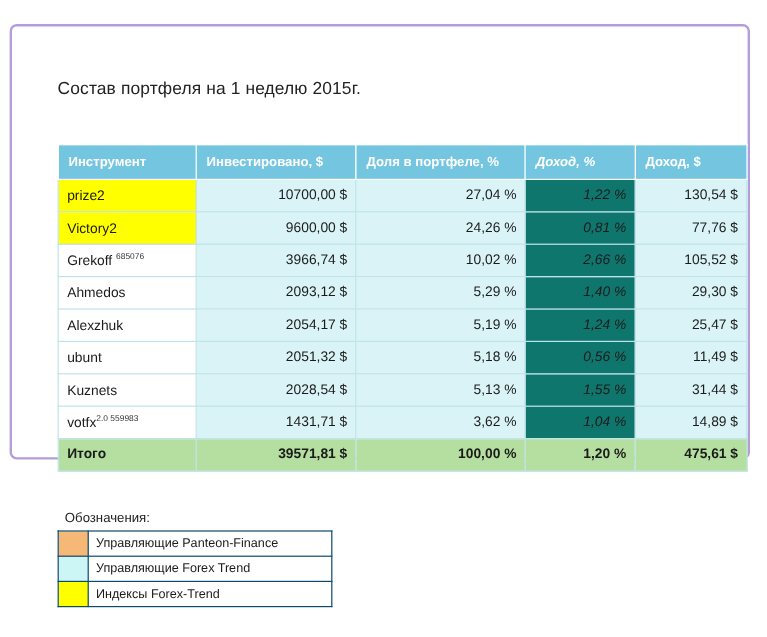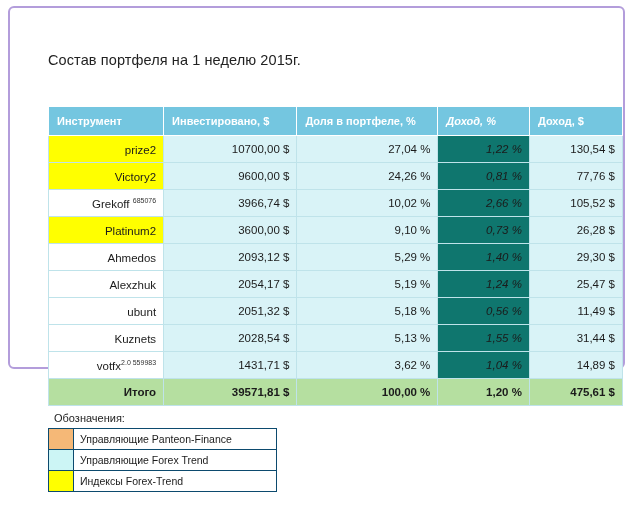--- a/index.html
+++ b/index.html
@@ -4,21 +4,21 @@
 <style>
   html,body{margin:0;padding:0;}
   body{
     width:639px;height:531px;
     background:#ffffff;
     font-family:"Liberation Sans", sans-serif;
     overflow:hidden;
   }
   .frame{
     position:absolute;
-    left:8px;top:6px;
+    left:8px;top:20px;
     width:617px;height:363px;
     border:2px solid #b39ddb;
     border-radius:6px;
     background:#ffffff;
     box-sizing:border-box;
   }
   .title{
     position:absolute;
     left:38px;top:44px;
     font-size:14.5px;
@@ -41,21 +41,21 @@
     padding:8px 8px;
     border:1px solid #ffffff;
     white-space:nowrap;
   }
   table.portfolio td{
     border:1px solid #bfe3ea;
     padding:4px 7px;
     height:18px;
     white-space:nowrap;
   }
-  .c-name{width:108px;text-align:right;background:#ffffff;}
+  .c-name{width:108px;text-align:left;background:#ffffff;}
   .c-inv{width:122px;text-align:right;background:#d9f3f7;}
   .c-share{width:128px;text-align:right;background:#d9f3f7;}
   .c-profp{width:82px;text-align:right;background:#0f766e;font-style:italic;}
   .c-profd{width:85px;text-align:right;background:#d9f3f7;}
 
   tr.hl .c-name{background:#ffff00;}
   tr.total td{
     background:#b5dfa0;
     font-weight:bold;
   }
@@ -118,27 +118,20 @@
         <td class="c-profp">0,81 %</td>
         <td class="c-profd">77,76 $</td>
       </tr>
       <tr>
         <td class="c-name"><span>Grekoff</span> <sup>685076</sup></td>
         <td class="c-inv">3966,74 $</td>
         <td class="c-share">10,02 %</td>
         <td class="c-profp">2,66 %</td>
         <td class="c-profd">105,52 $</td>
       </tr>
-      <tr class="hl">
-        <td class="c-name"><span>Platinum2</span><sup></sup></td>
-        <td class="c-inv">3600,00 $</td>
-        <td class="c-share">9,10 %</td>
-        <td class="c-profp">0,73 %</td>
-        <td class="c-profd">26,28 $</td>
-      </tr>
       <tr>
         <td class="c-name"><span>Ahmedos</span><sup></sup></td>
         <td class="c-inv">2093,12 $</td>
         <td class="c-share">5,29 %</td>
         <td class="c-profp">1,40 %</td>
         <td class="c-profd">29,30 $</td>
       </tr>
       <tr>
         <td class="c-name"><span>Alexzhuk</span><sup></sup></td>
         <td class="c-inv">2054,17 $</td>

